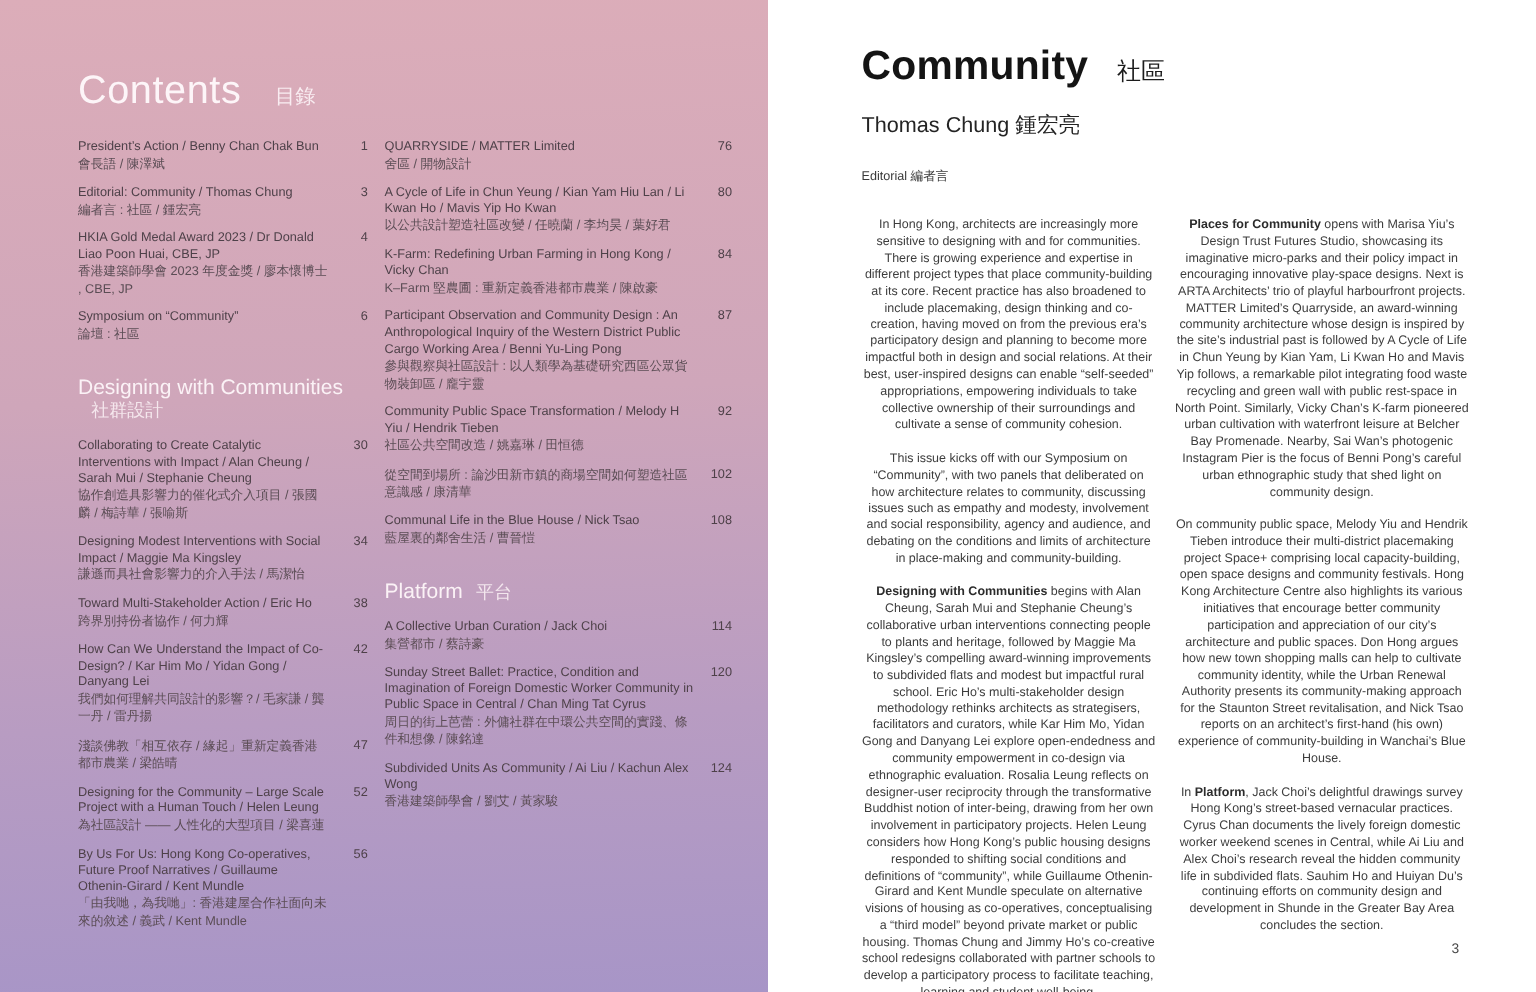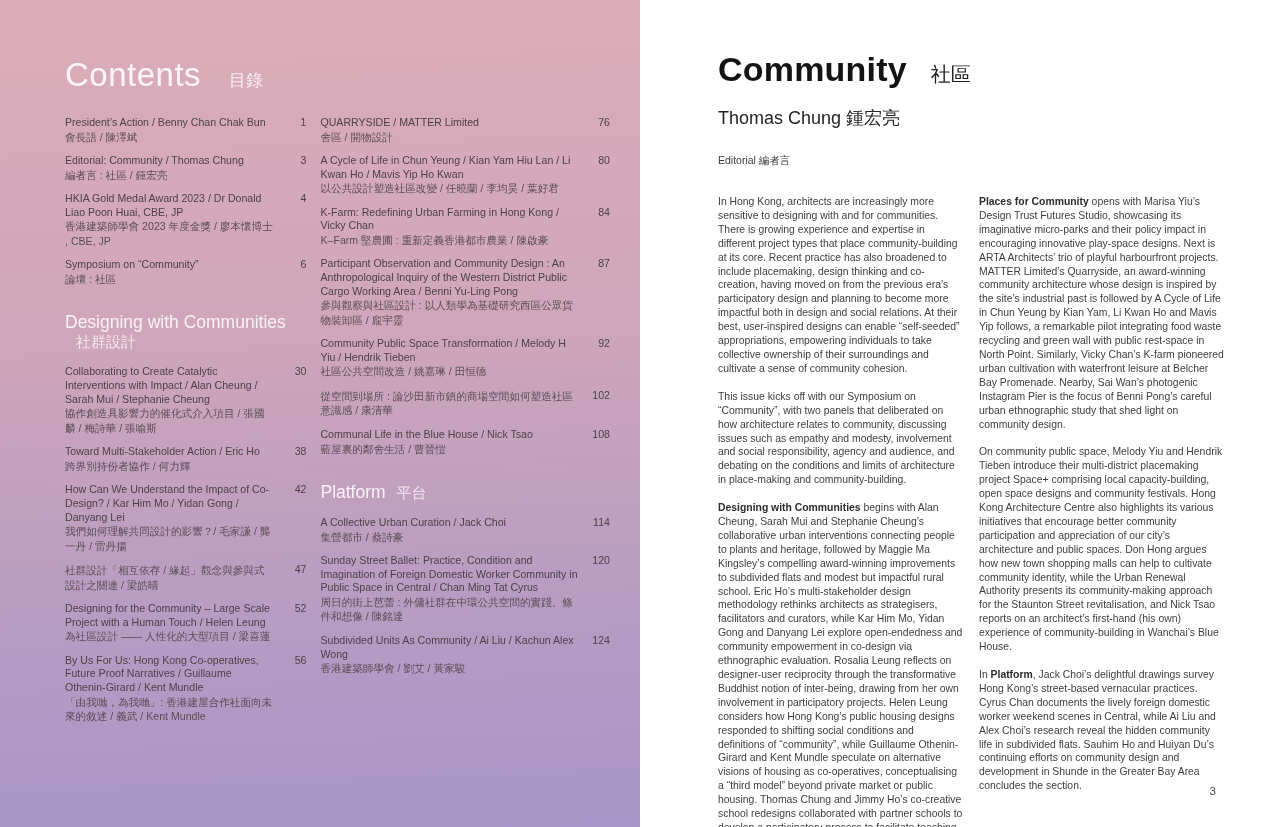--- a/index.html
+++ b/index.html
@@ -28,30 +28,30 @@
   .entry-en{font-size:10.6px;line-height:13.6px;color:#4e4149;}
   .entry-zh{font-size:10.6px;line-height:14.5px;color:#5b4d55;}
   .entry-page{font-size:10.6px;line-height:13.6px;color:#4e4149;min-width:24px;text-align:right;}
   .toc-section{margin:26px 0 13px;}
   .sec-en{font-size:17.5px;color:#fbf2f6;}
   .sec-zh{font-size:15px;color:rgba(251,242,246,.85);margin-left:11px;}
 
   
   .page-right{
     width:640px;height:827px;box-sizing:border-box;position:relative;
-    padding:50px 0 0 78px;background:#ffffff;
+    padding:36px 0 0 78px;background:#ffffff;
   }
   .article-title-row{margin-bottom:0;}
   .article-title{font-size:34px;font-weight:bold;color:#141414;letter-spacing:.2px;}
   .article-title-zh{font-size:20px;font-weight:normal;color:#1c1c1c;margin-left:24px;}
   .article-author{margin-top:17px;font-size:18px;color:#242424;}
   .article-kicker{margin-top:24px;font-size:10.5px;color:#3a3a3a;}
   .article-cols{display:flex;gap:16px;margin-top:27px;}
   .article-col{width:245px;}
-  .body-para{font-size:10.4px;line-height:13.9px;color:#3d3d3d;margin:0 0 14px 0;text-align:left;}
+  .body-para{font-size:10.4px;line-height:13.9px;color:#3d3d3d;margin:0 0 14px 0;text-align:center;}
   .body-para .bold{font-weight:bold;color:#2c2c2c;}
   .page-num{position:absolute;right:64px;bottom:30px;font-size:11.5px;color:#4a4a4a;}
 </style>
 </head>
 <body>
 
 <div class="spread">
 
   <div class="page-left">
     <div class="toc-title-row">
@@ -90,35 +90,42 @@
           <div class="toc-section"><span class="sec-en">Designing with Communities</span><span class="sec-zh">社群設計</span></div>
           <div class="toc-entry">
             <div class="entry-text">
               <div class="entry-en">Collaborating to Create Catalytic Interventions with Impact / Alan Cheung / Sarah Mui / Stephanie Cheung</div>
               <div class="entry-zh">協作創造具影響力的催化式介入項目 / 張國麟 / 梅詩華 / 張喻斯</div>
             </div>
             <div class="entry-page">30</div>
           </div>
           <div class="toc-entry">
             <div class="entry-text">
+              <div class="entry-en">Designing Modest Interventions with Social Impact / Maggie Ma Kingsley</div>
+              <div class="entry-zh">謙遜而具社會影響力的介入手法 / 馬潔怡</div>
+            </div>
+            <div class="entry-page">34</div>
+          </div>
+          <div class="toc-entry">
+            <div class="entry-text">
               <div class="entry-en">Toward Multi-Stakeholder Action / Eric Ho</div>
               <div class="entry-zh">跨界別持份者協作 / 何力輝</div>
             </div>
             <div class="entry-page">38</div>
           </div>
           <div class="toc-entry">
             <div class="entry-text">
               <div class="entry-en">How Can We Understand the Impact of Co-Design? / Kar Him Mo / Yidan Gong / Danyang Lei</div>
               <div class="entry-zh">我們如何理解共同設計的影響？/ 毛家謙 / 龔一丹 / 雷丹揚</div>
             </div>
             <div class="entry-page">42</div>
           </div>
           <div class="toc-entry">
             <div class="entry-text">
-              <div class="entry-zh">社群設計「相互依存 / 緣起」觀念與參與式設計之關連 / 梁皓晴</div>
+              <div class="entry-zh">淺談佛教「相互依存 / 緣起」重新定義香港都市農業 / 梁皓晴</div>
             </div>
             <div class="entry-page">47</div>
           </div>
           <div class="toc-entry">
             <div class="entry-text">
               <div class="entry-en">Designing for the Community – Large Scale Project with a Human Touch / Helen Leung</div>
               <div class="entry-zh">為社區設計 —— 人性化的大型項目 / 梁喜蓮</div>
             </div>
             <div class="entry-page">52</div>
           </div>

